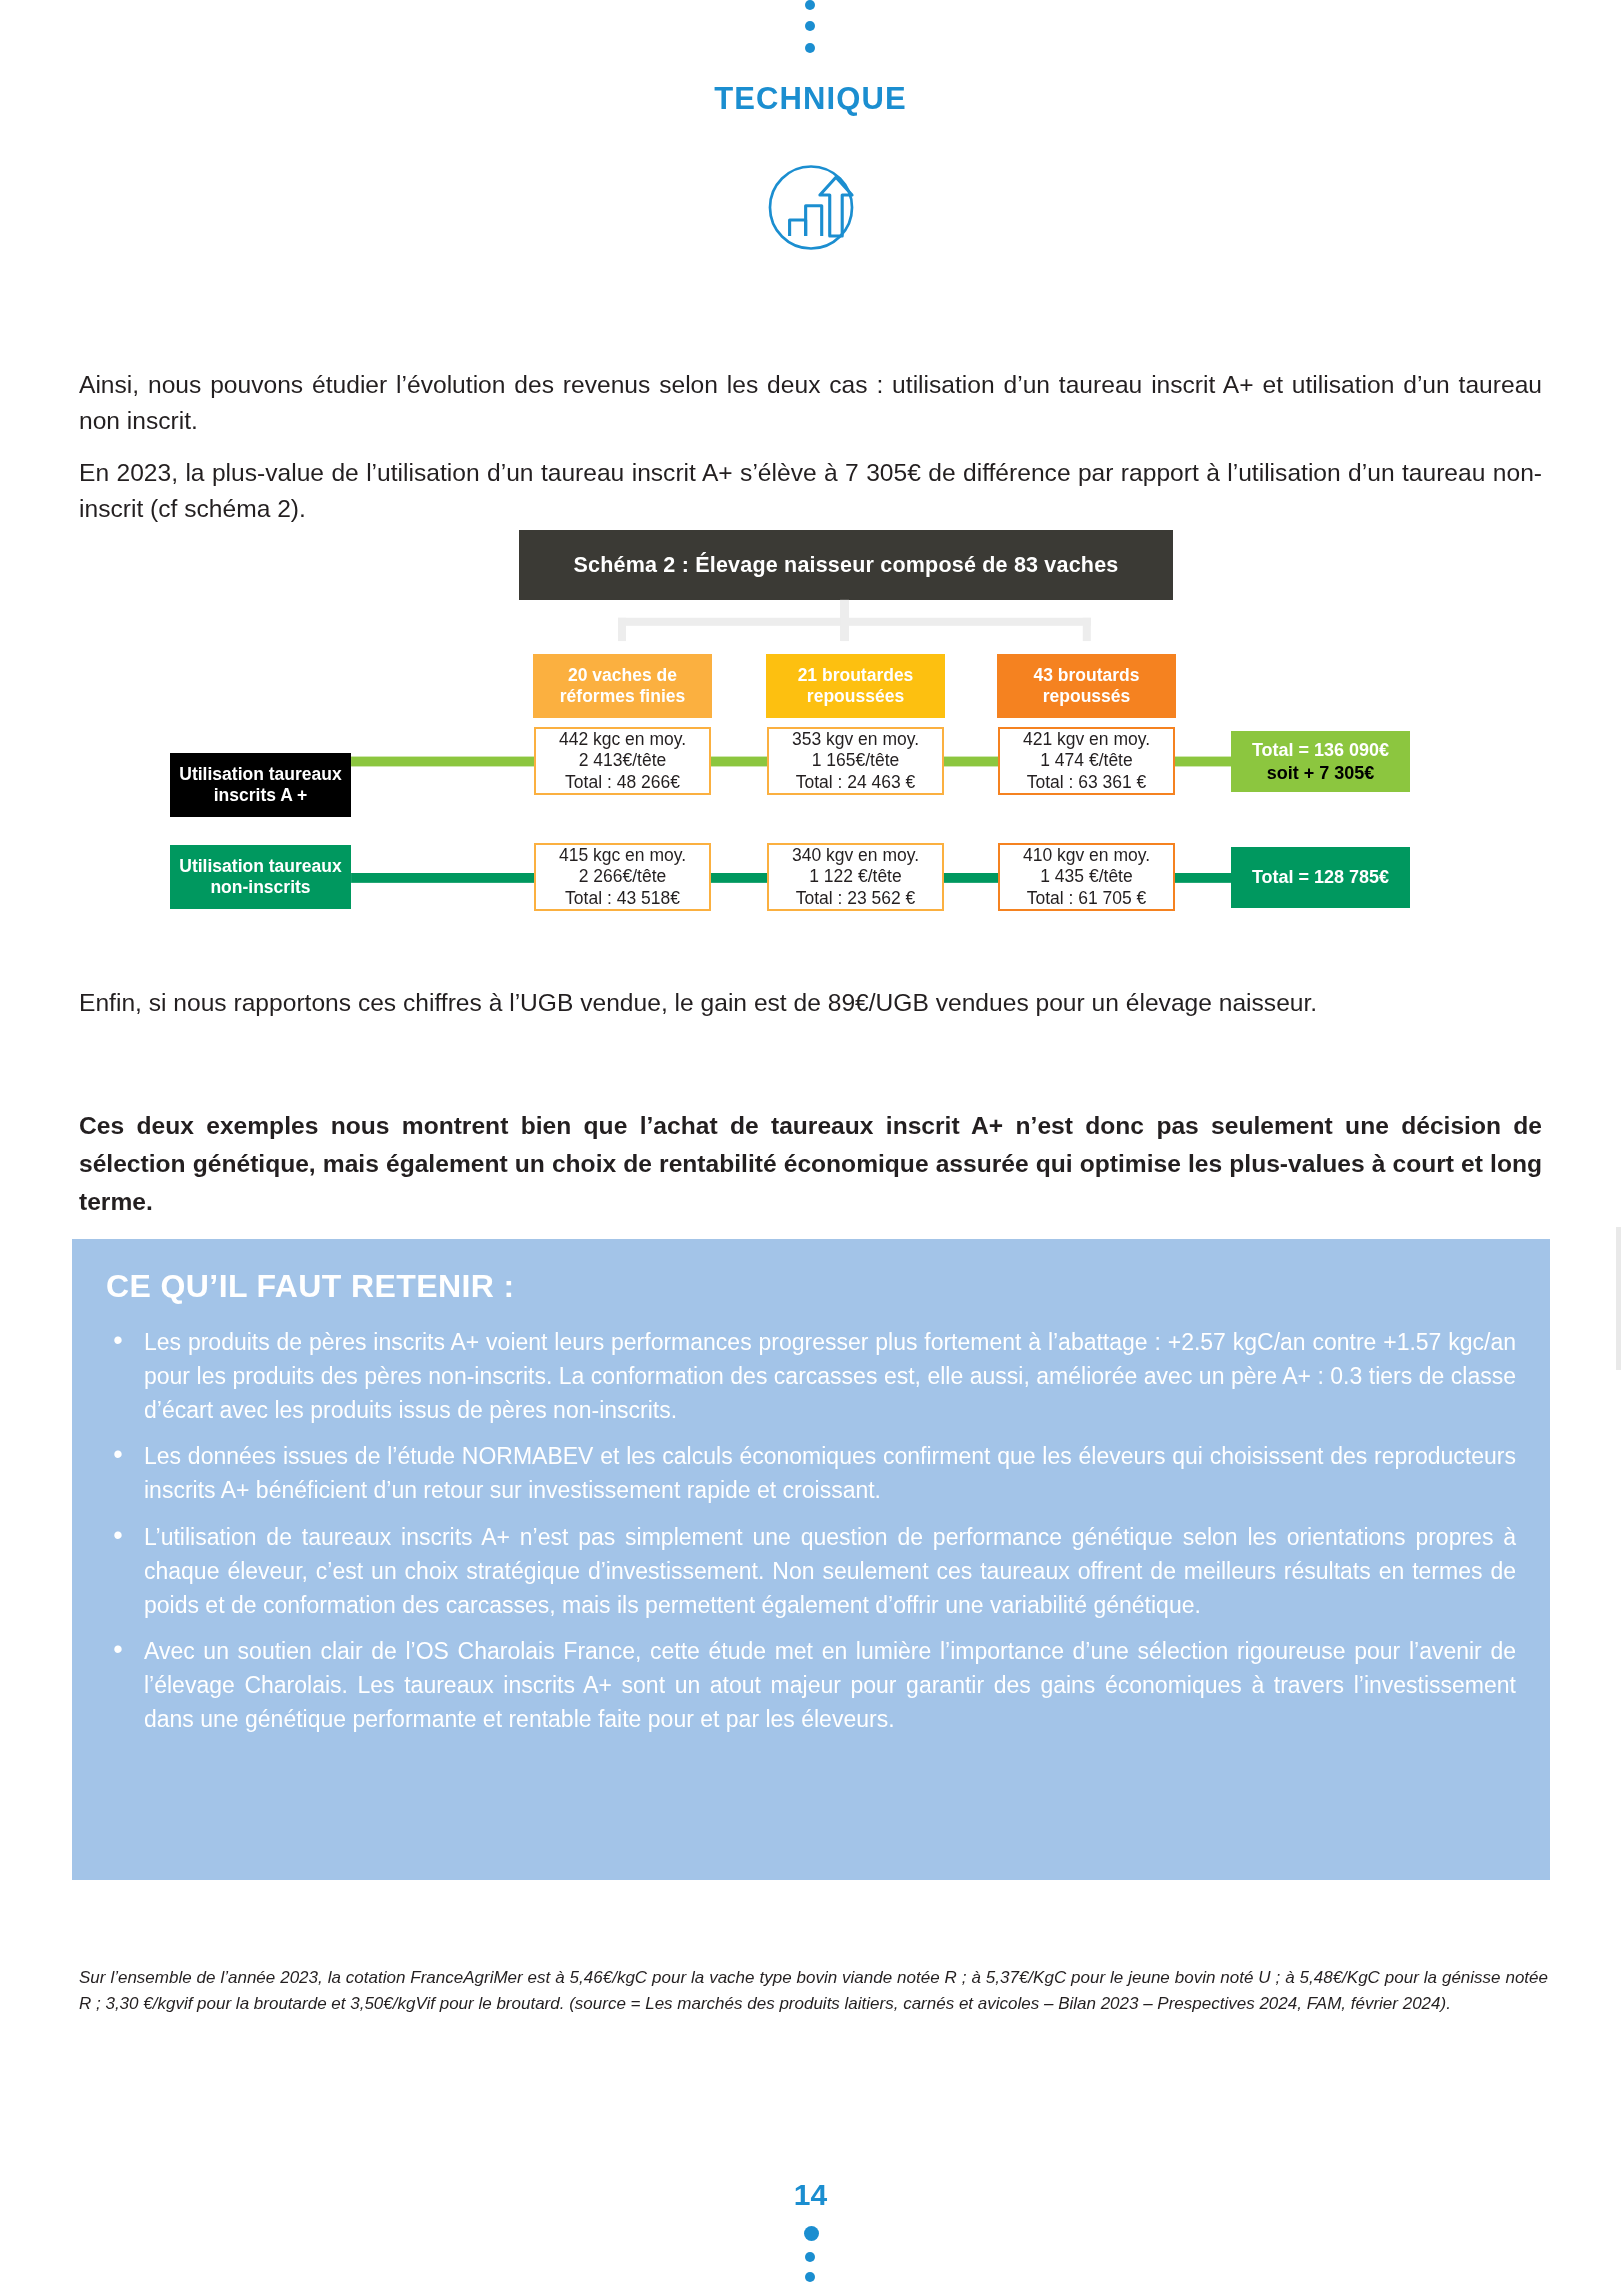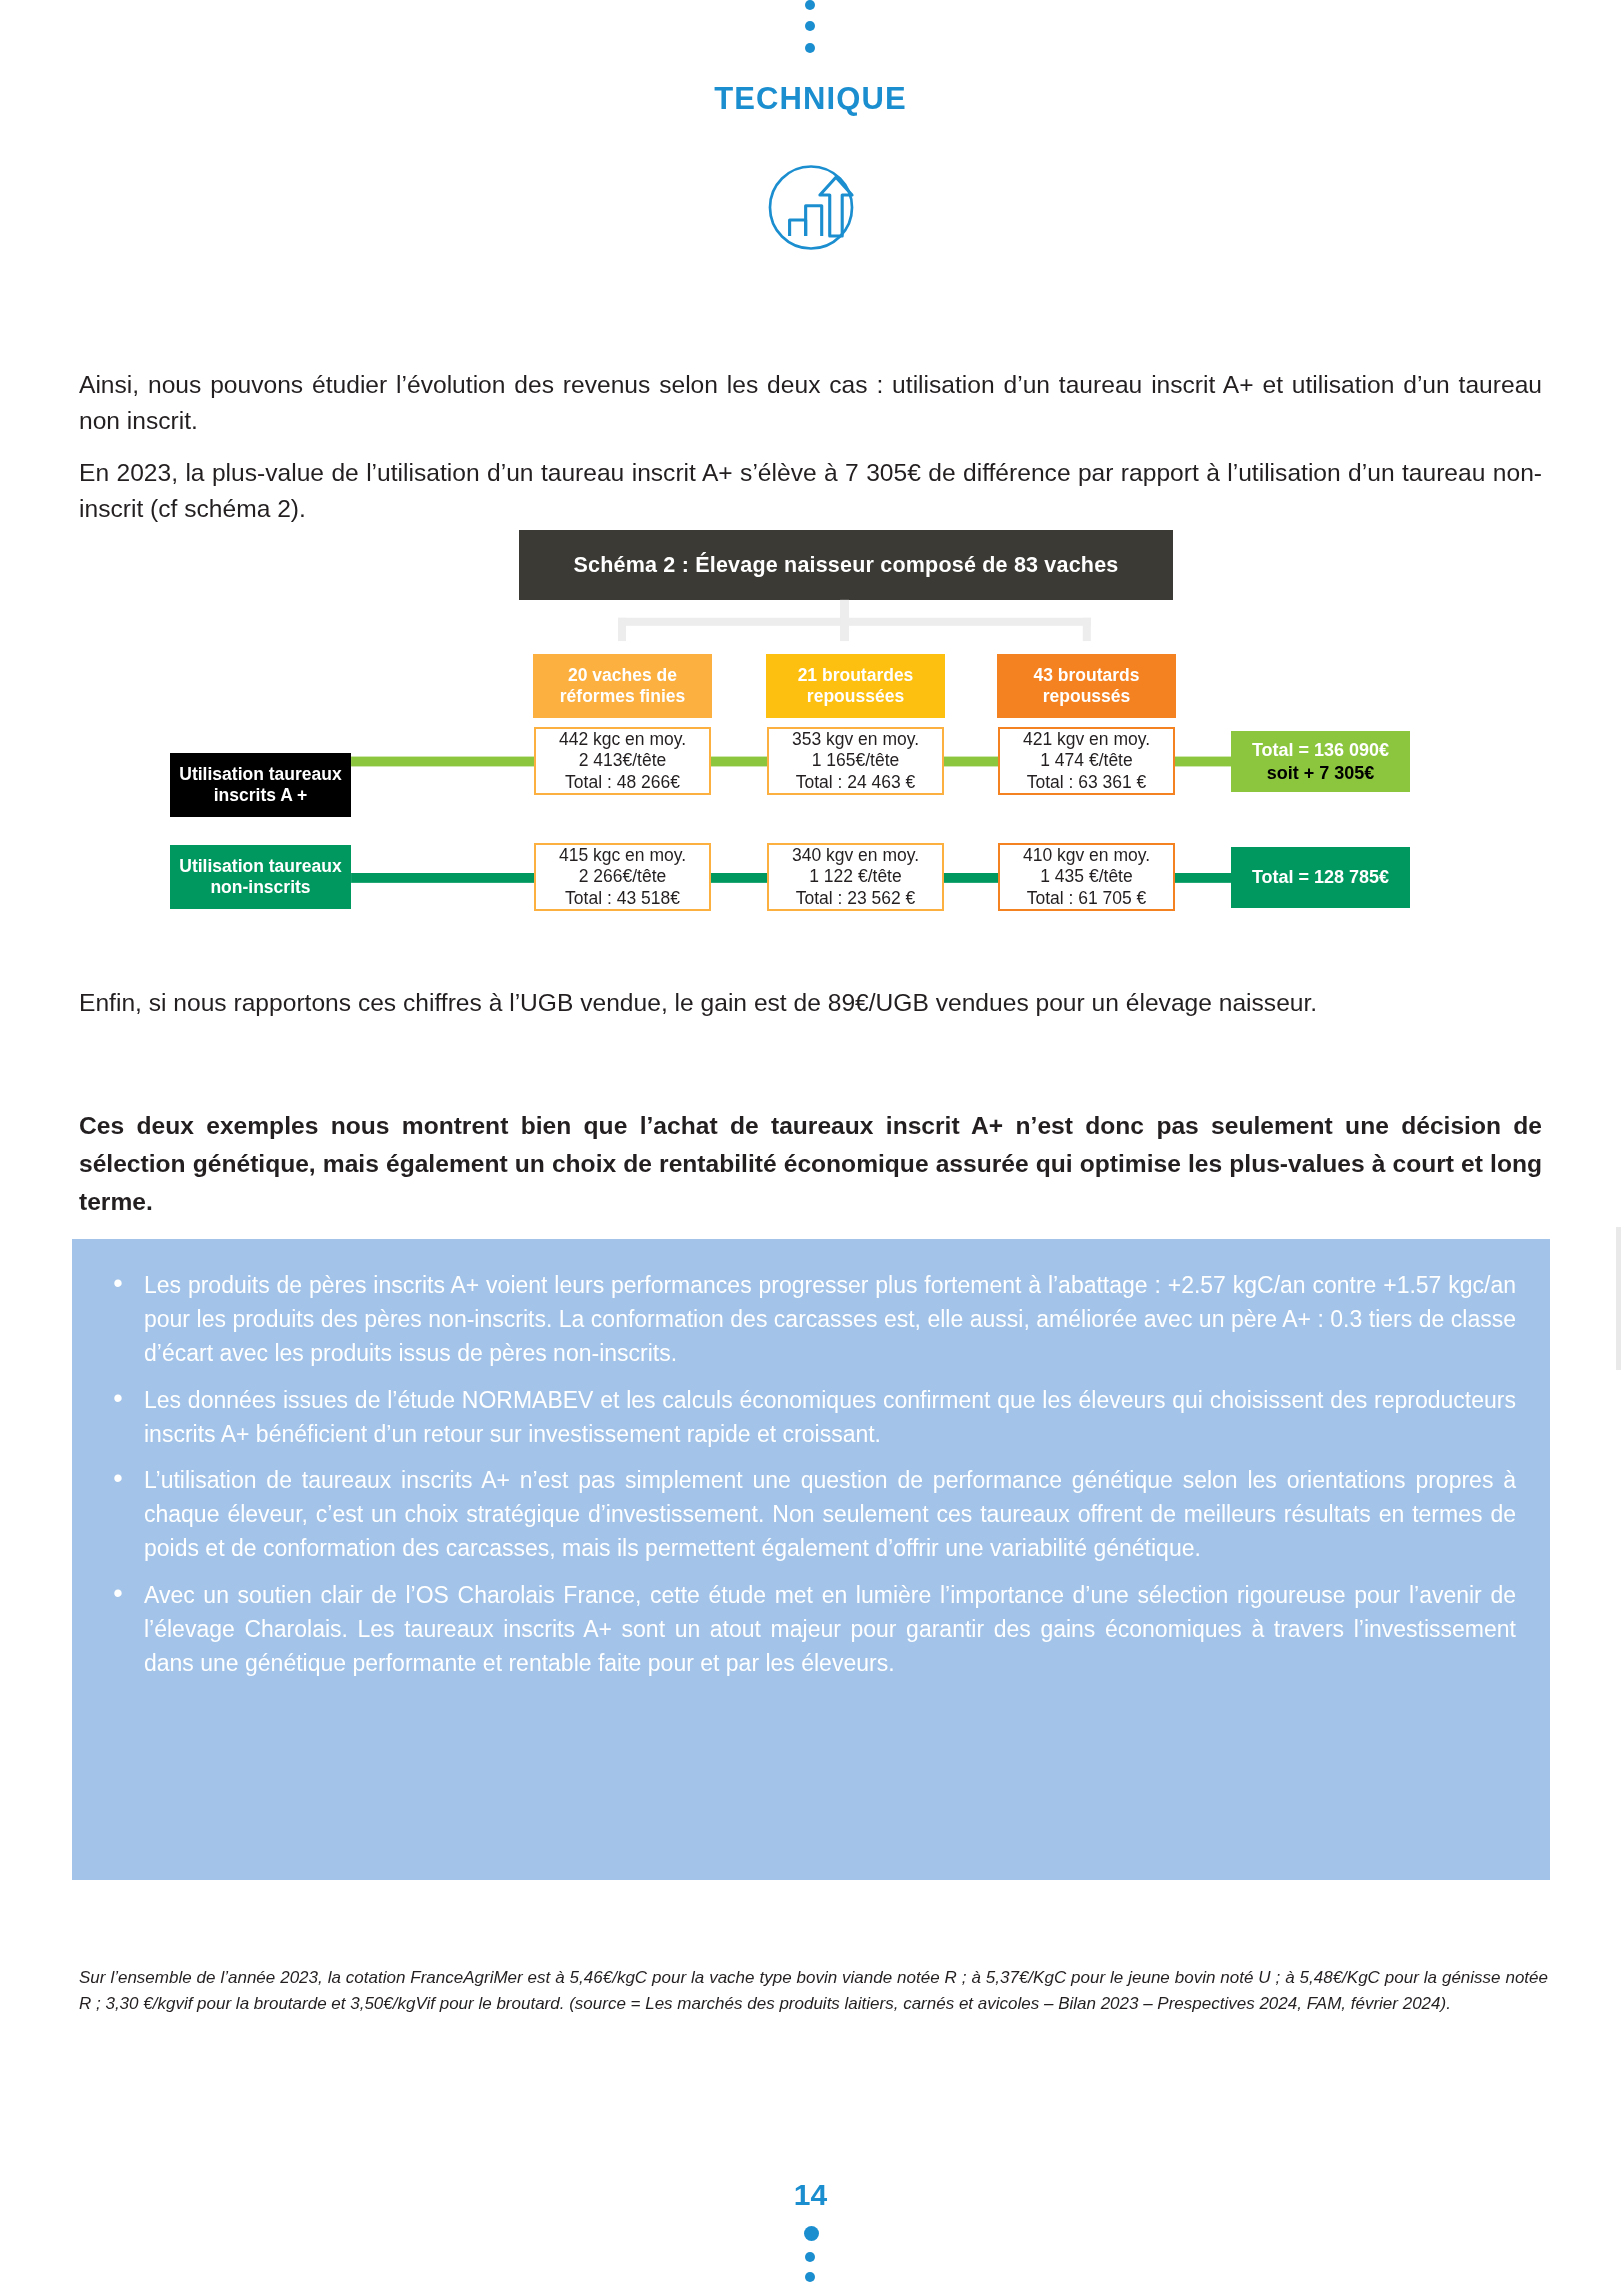--- a/index.html
+++ b/index.html
@@ -347,20 +347,21 @@
   </div>
   <div class="total-box t2">
     <span>Total = 128 785€</span>
   </div>
 </div>
 
 <p class="para p3">Enfin, si nous rapportons ces chiffres à l’UGB vendue, le gain est de 89€/UGB vendues pour un élevage naisseur.</p>
 <p class="para bold">Ces deux exemples nous montrent bien que l’achat de taureaux inscrit A+ n’est donc pas seulement une décision de sélection génétique, mais également un choix de rentabilité économique assurée qui optimise les plus-values à court et long terme.</p>
 
 <div class="retenir">
+  <h2>CE QU’IL FAUT RETENIR :</h2>
   <div class="bullet-item">Les produits de pères inscrits A+ voient leurs performances progresser plus fortement à l’abattage : +2.57 kgC/an contre +1.57 kgc/an pour les produits des pères non-inscrits. La conformation des carcasses est, elle aussi, améliorée avec un père A+ : 0.3 tiers de classe d’écart avec les produits issus de pères non-inscrits.</div>
   <div class="bullet-item">Les données issues de l’étude NORMABEV et les calculs économiques confirment que les éleveurs qui choisissent des reproducteurs inscrits A+ bénéficient d’un retour sur investissement rapide et croissant.</div>
   <div class="bullet-item">L’utilisation de taureaux inscrits A+ n’est pas simplement une question de performance génétique selon les orientations propres à chaque éleveur, c’est un choix stratégique d’investissement. Non seulement ces taureaux offrent de meilleurs résultats en termes de poids et de conformation des carcasses, mais ils permettent également d’offrir une variabilité génétique.</div>
   <div class="bullet-item">Avec un soutien clair de l’OS Charolais France, cette étude met en lumière l’importance d’une sélection rigoureuse pour l’avenir de l’élevage Charolais. Les taureaux inscrits A+ sont un atout majeur pour garantir des gains économiques à travers l’investissement dans une génétique performante et rentable faite pour et par les éleveurs.</div>
 </div>
 
 <div class="edge-mark"></div>
 
 <div class="footnote">
   <div class="fn-body">Sur l’ensemble de l’année 2023, la cotation FranceAgriMer est à 5,46€/kgC pour la vache type bovin viande notée R ; à 5,37€/KgC pour le jeune bovin noté U ; à 5,48€/KgC pour la génisse notée R ; 3,30 €/kgvif pour la broutarde et 3,50€/kgVif pour le broutard. (source = Les marchés des produits laitiers, carnés et avicoles – Bilan 2023 – Prespectives 2024, FAM, février 2024).</div>

